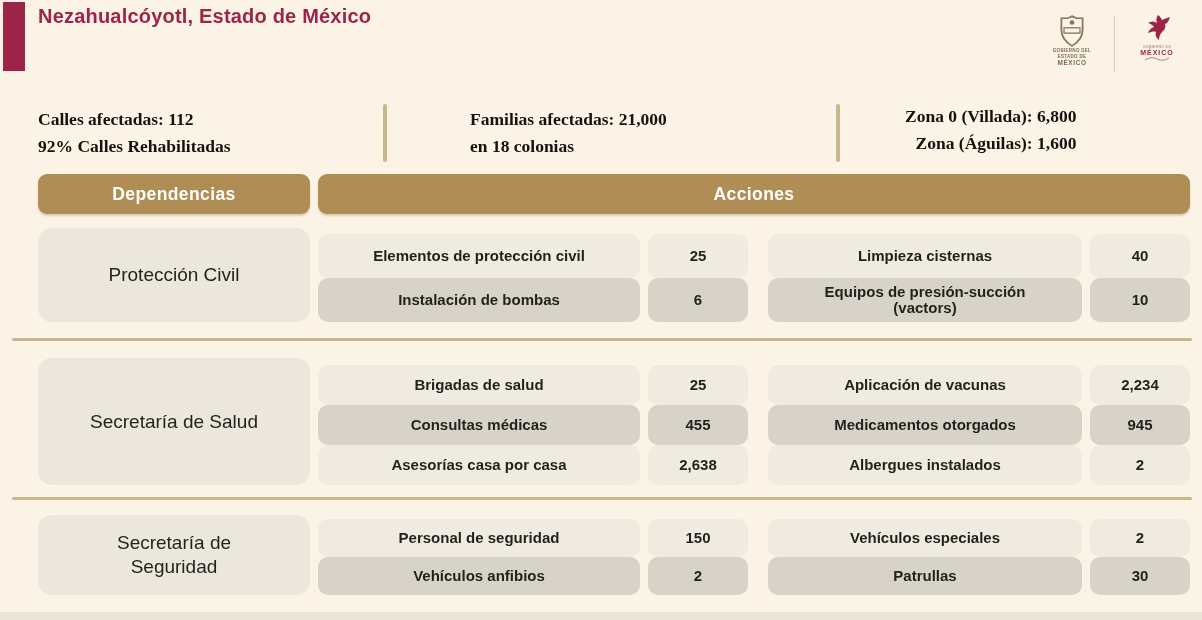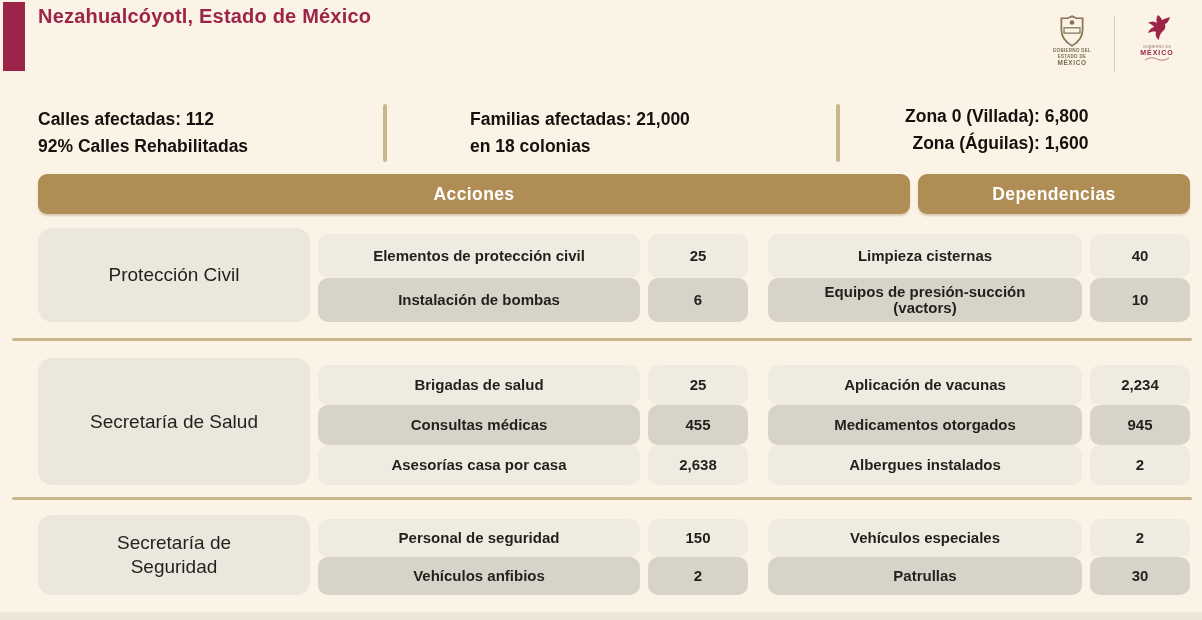--- a/index.html
+++ b/index.html
@@ -17,21 +17,21 @@
   .title{position:absolute;left:38px;top:5px;font-size:20px;font-weight:700;color:var(--maroon,#9d2449);letter-spacing:.2px;}
   .subtitle{position:absolute;left:38px;top:40px;font-size:16.5px;font-weight:700;line-height:22px;color:#1c1916;}
   .logos{position:absolute;top:14px;right:16px;display:flex;align-items:flex-start;gap:13px;}
   .logo{display:flex;flex-direction:column;align-items:center;width:58px;}
   .logo-divider{width:1px;height:56px;background:#d8cfc0;margin-top:2px;}
   .logo-cap{font-size:4.5px;font-weight:700;color:#7d6a52;line-height:6px;text-align:center;letter-spacing:.3px;}
   .logo-cap.big{font-size:6.5px;letter-spacing:.6px;}
   .logo-cap.mx-small{color:#b59a96;font-size:3.5px;margin-top:2px;}
   .logo-cap.mx-big{color:var(--maroon,#9d2449);font-size:7px;letter-spacing:1px;}
   
-  .stat{position:absolute;font-size:17.5px;font-weight:700;line-height:27px;color:#14110e;}
+  .stat{position:absolute;font-size:17.5px;font-weight:700;line-height:27px;color:#14110e;font-family:Liberation Serif, serif;}
   .stat-1{left:38px;top:106px;}
   .stat-2{left:470px;top:106px;}
   .stat-3{left:905px;top:103px;text-align:right;}
   .stat-divider{position:absolute;width:4px;height:58px;top:104px;background:var(--separator,#c8b68d);border-radius:2px;}
   .stat-div-1{left:383px;}
   .stat-div-2{left:836px;}
   
   .tbl-header{position:absolute;left:38px;top:174px;display:flex;gap:8px;}
   .pill{height:40px;border-radius:9px;background:var(--tan,#b18d56);color:#fff;
         font-size:17.5px;font-weight:700;display:flex;align-items:center;justify-content:center;
@@ -104,22 +104,22 @@
     <div>Familias afectadas: 21,000</div>
     <div>en 18 colonias</div>
   </div>
   <div class="stat-divider stat-div-2"></div>
   <div class="stat stat-3">
     <div>Zona 0 (Villada): 6,800</div>
     <div>Zona (Águilas): 1,600</div>
   </div>
 
   <div class="tbl-header">
+    <div class="pill dependencias">Dependencias</div>
     <div class="pill acciones">Acciones</div>
-    <div class="pill dependencias">Dependencias</div>
   </div>
 
   <div class="group group-1">
     <div class="dep-cell">Protección Civil</div>
     <div class="group-rows">
         <div class="action-row light">
     <div class="cell label c-label1">Elementos de protección civil</div>
     <div class="cell value c-value1">25</div>
     <div class="spacer"></div>
     <div class="cell label c-label2">Limpieza cisternas</div>

